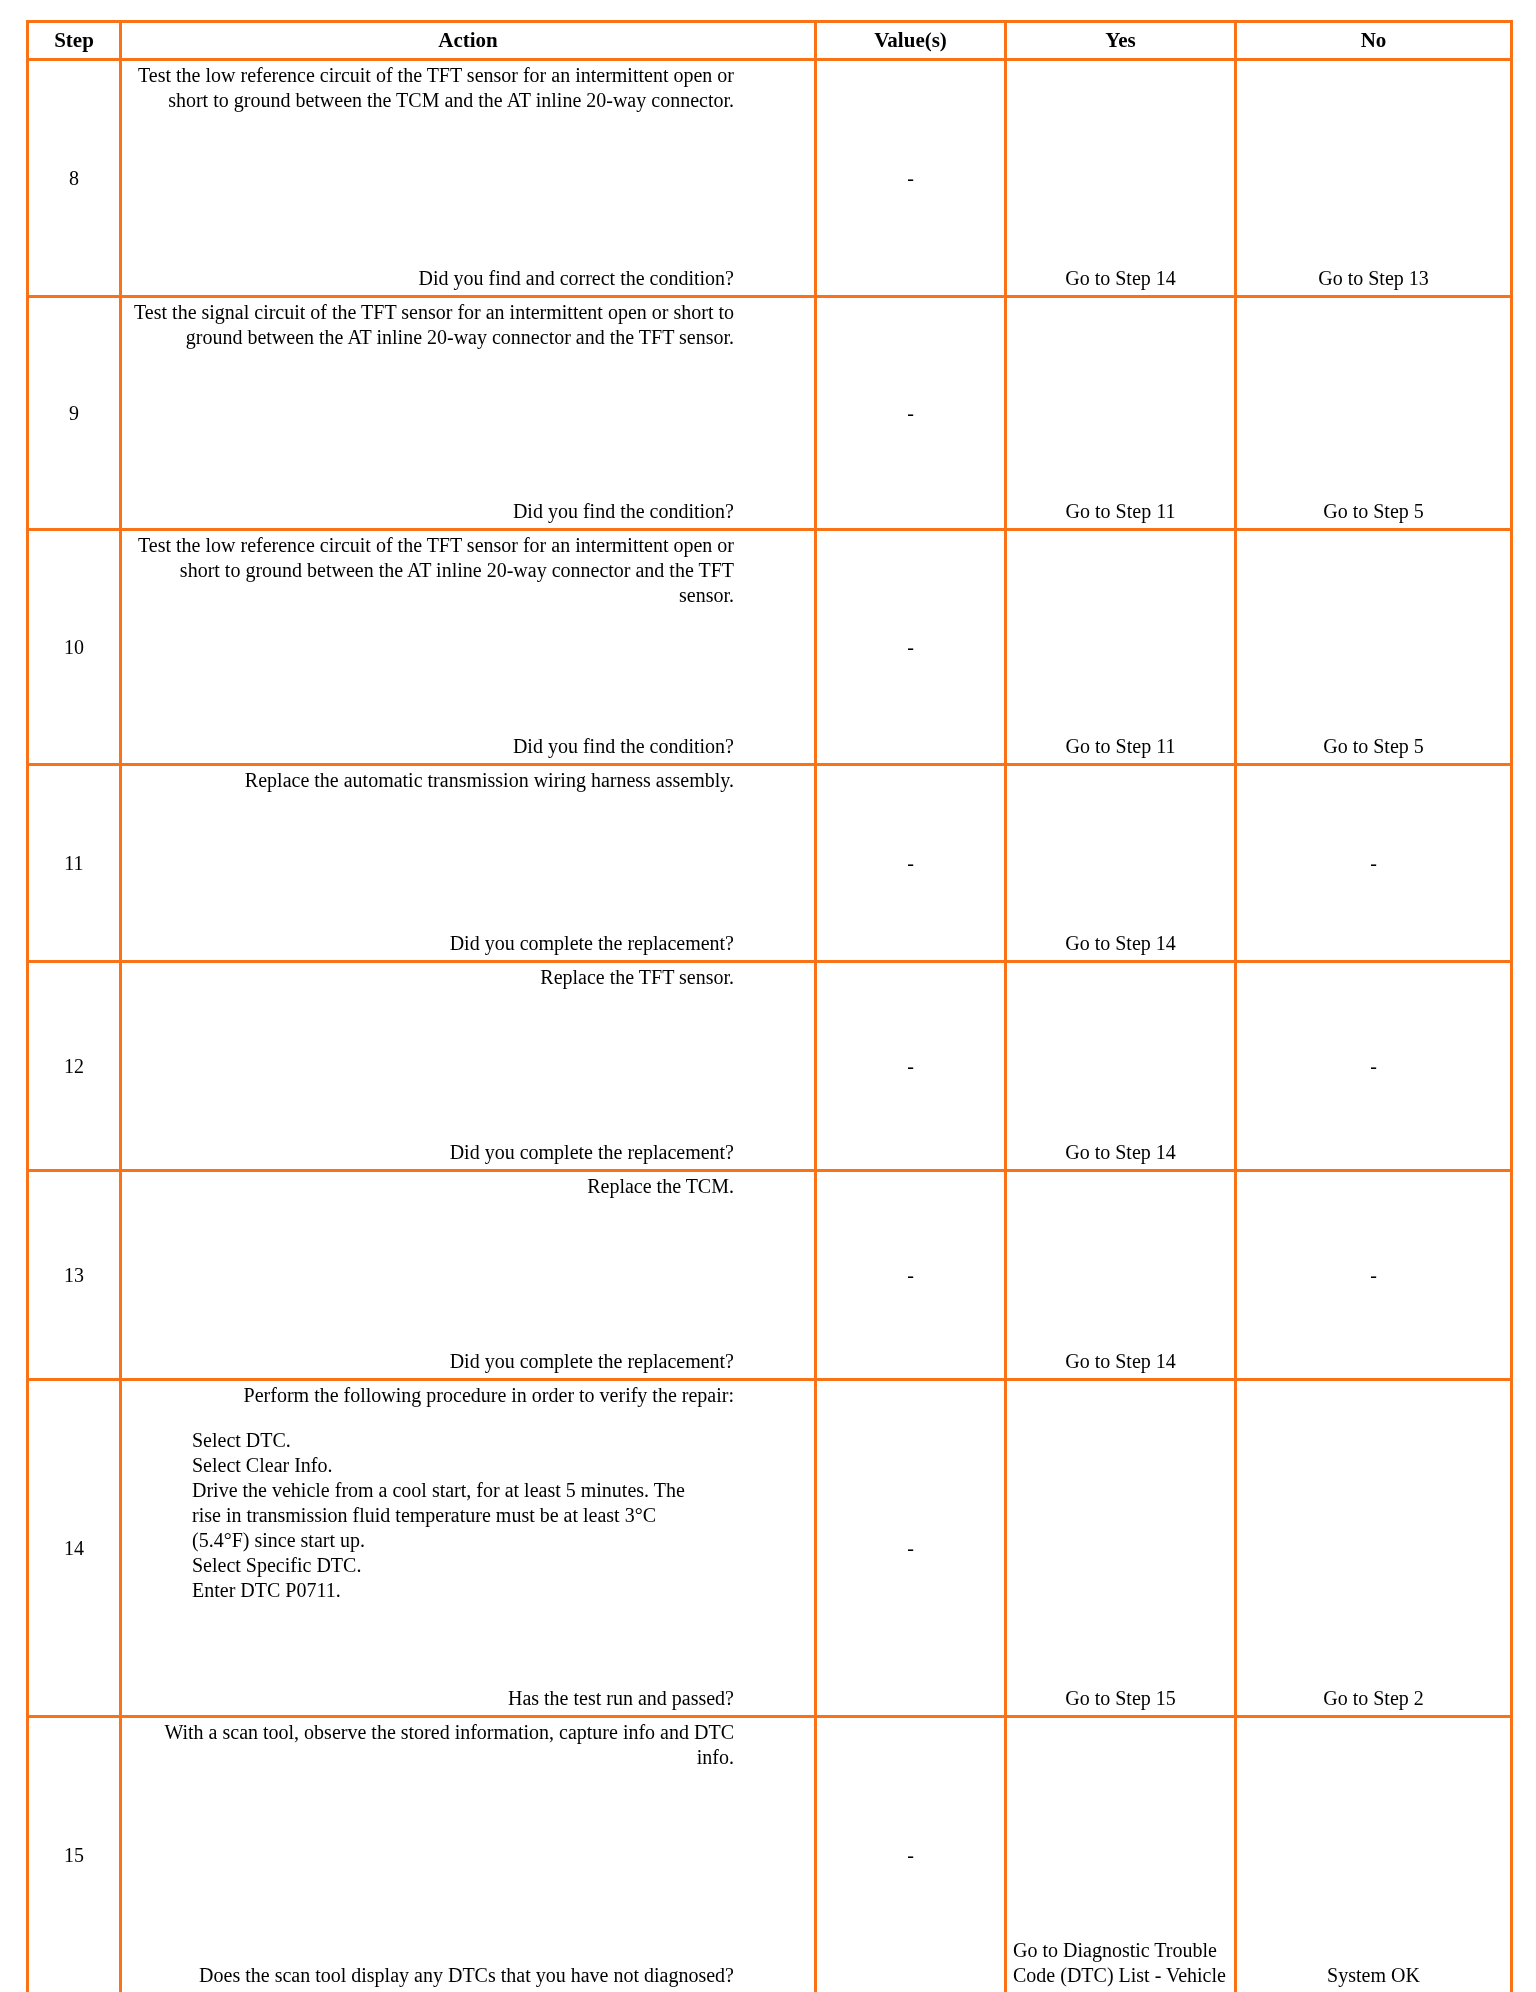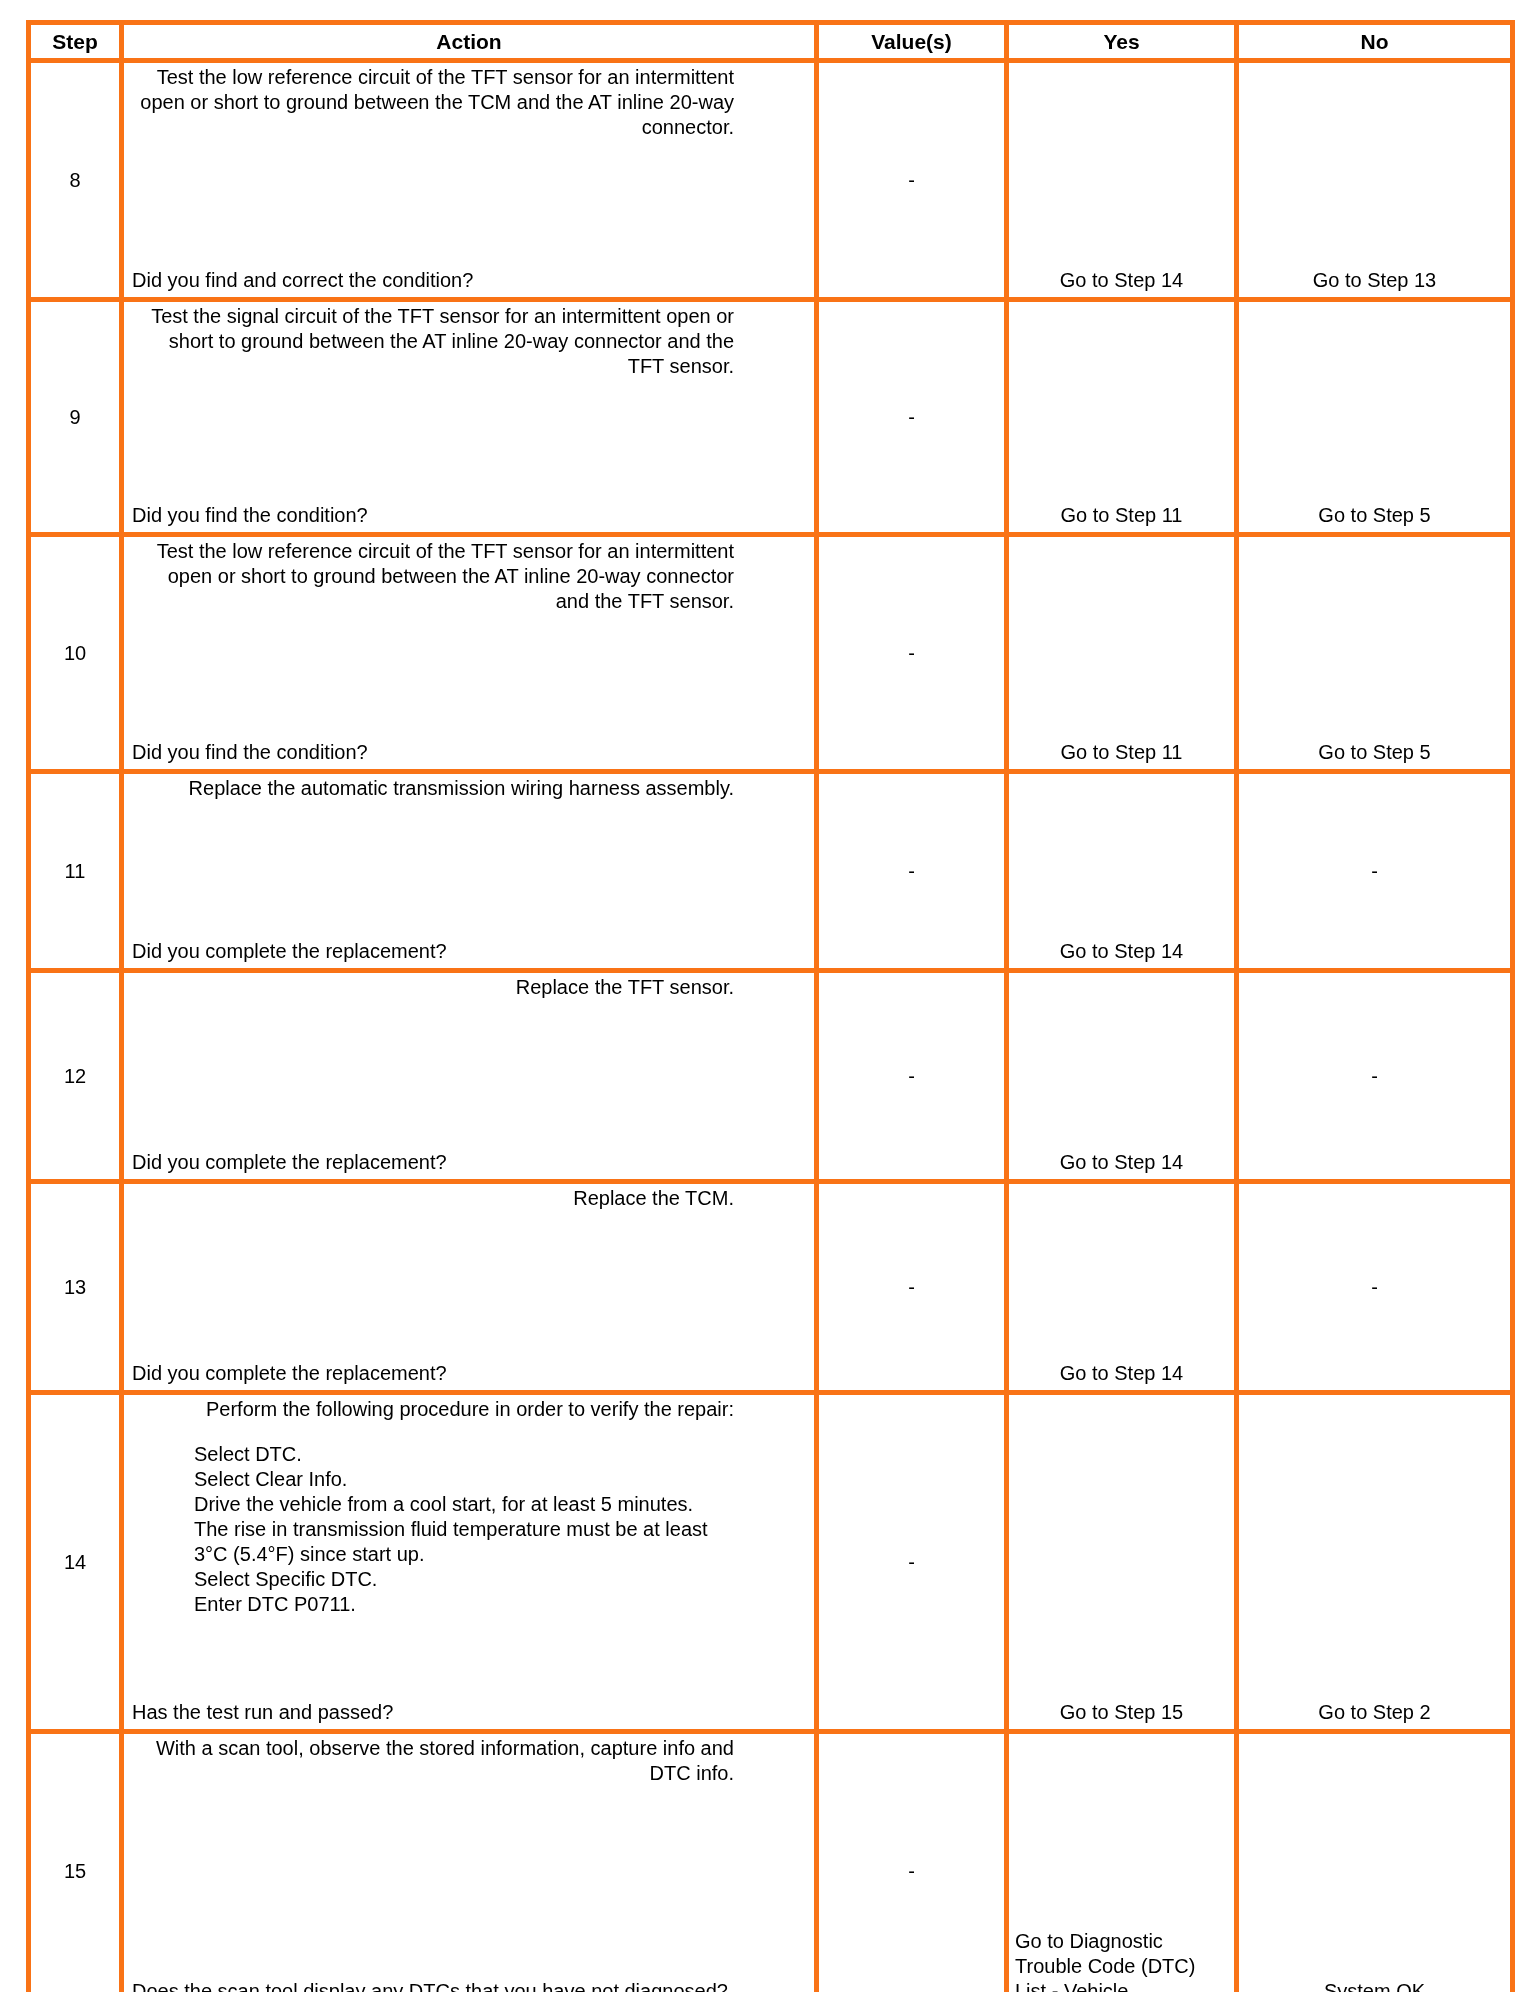--- a/index.html
+++ b/index.html
@@ -13,24 +13,25 @@
   .page {
     width: 1536px;
     padding: 20px 26px 10px 26px;
   }
   table {
     border-collapse: collapse;
     table-layout: fixed;
     width: 1484px;
   }
   th, td {
-    border: 5px solid #f97316;
+    border: 3px solid #f97316;
     padding: 0;
     vertical-align: top;
     overflow: hidden;
+    font-family: Liberation Serif, serif;
   }
   th {
     font-weight: bold;
     font-size: 21px;
     text-align: center;
     vertical-align: middle;
     height: 38px;
     padding: 4px 2px;
   }
   td.step-cell {
@@ -39,21 +40,21 @@
   }
   .cell-fill {
     height: var(--h);
     display: flex;
     flex-direction: column;
     justify-content: space-between;
     padding: 2px 10px 4px 8px;
   }
   .action-top { padding-right: 70px; }
   .action-text { text-align: right; }
-  .question { text-align: left; padding-right: 70px; }
+  .question { text-align: right; padding-right: 70px; }
   .action-list {
     margin-top: 20px;
     padding-left: 62px;
     padding-right: 20px;
   }
   .cell-mid {
     height: var(--h);
     display: flex;
     align-items: center;
     justify-content: center;

